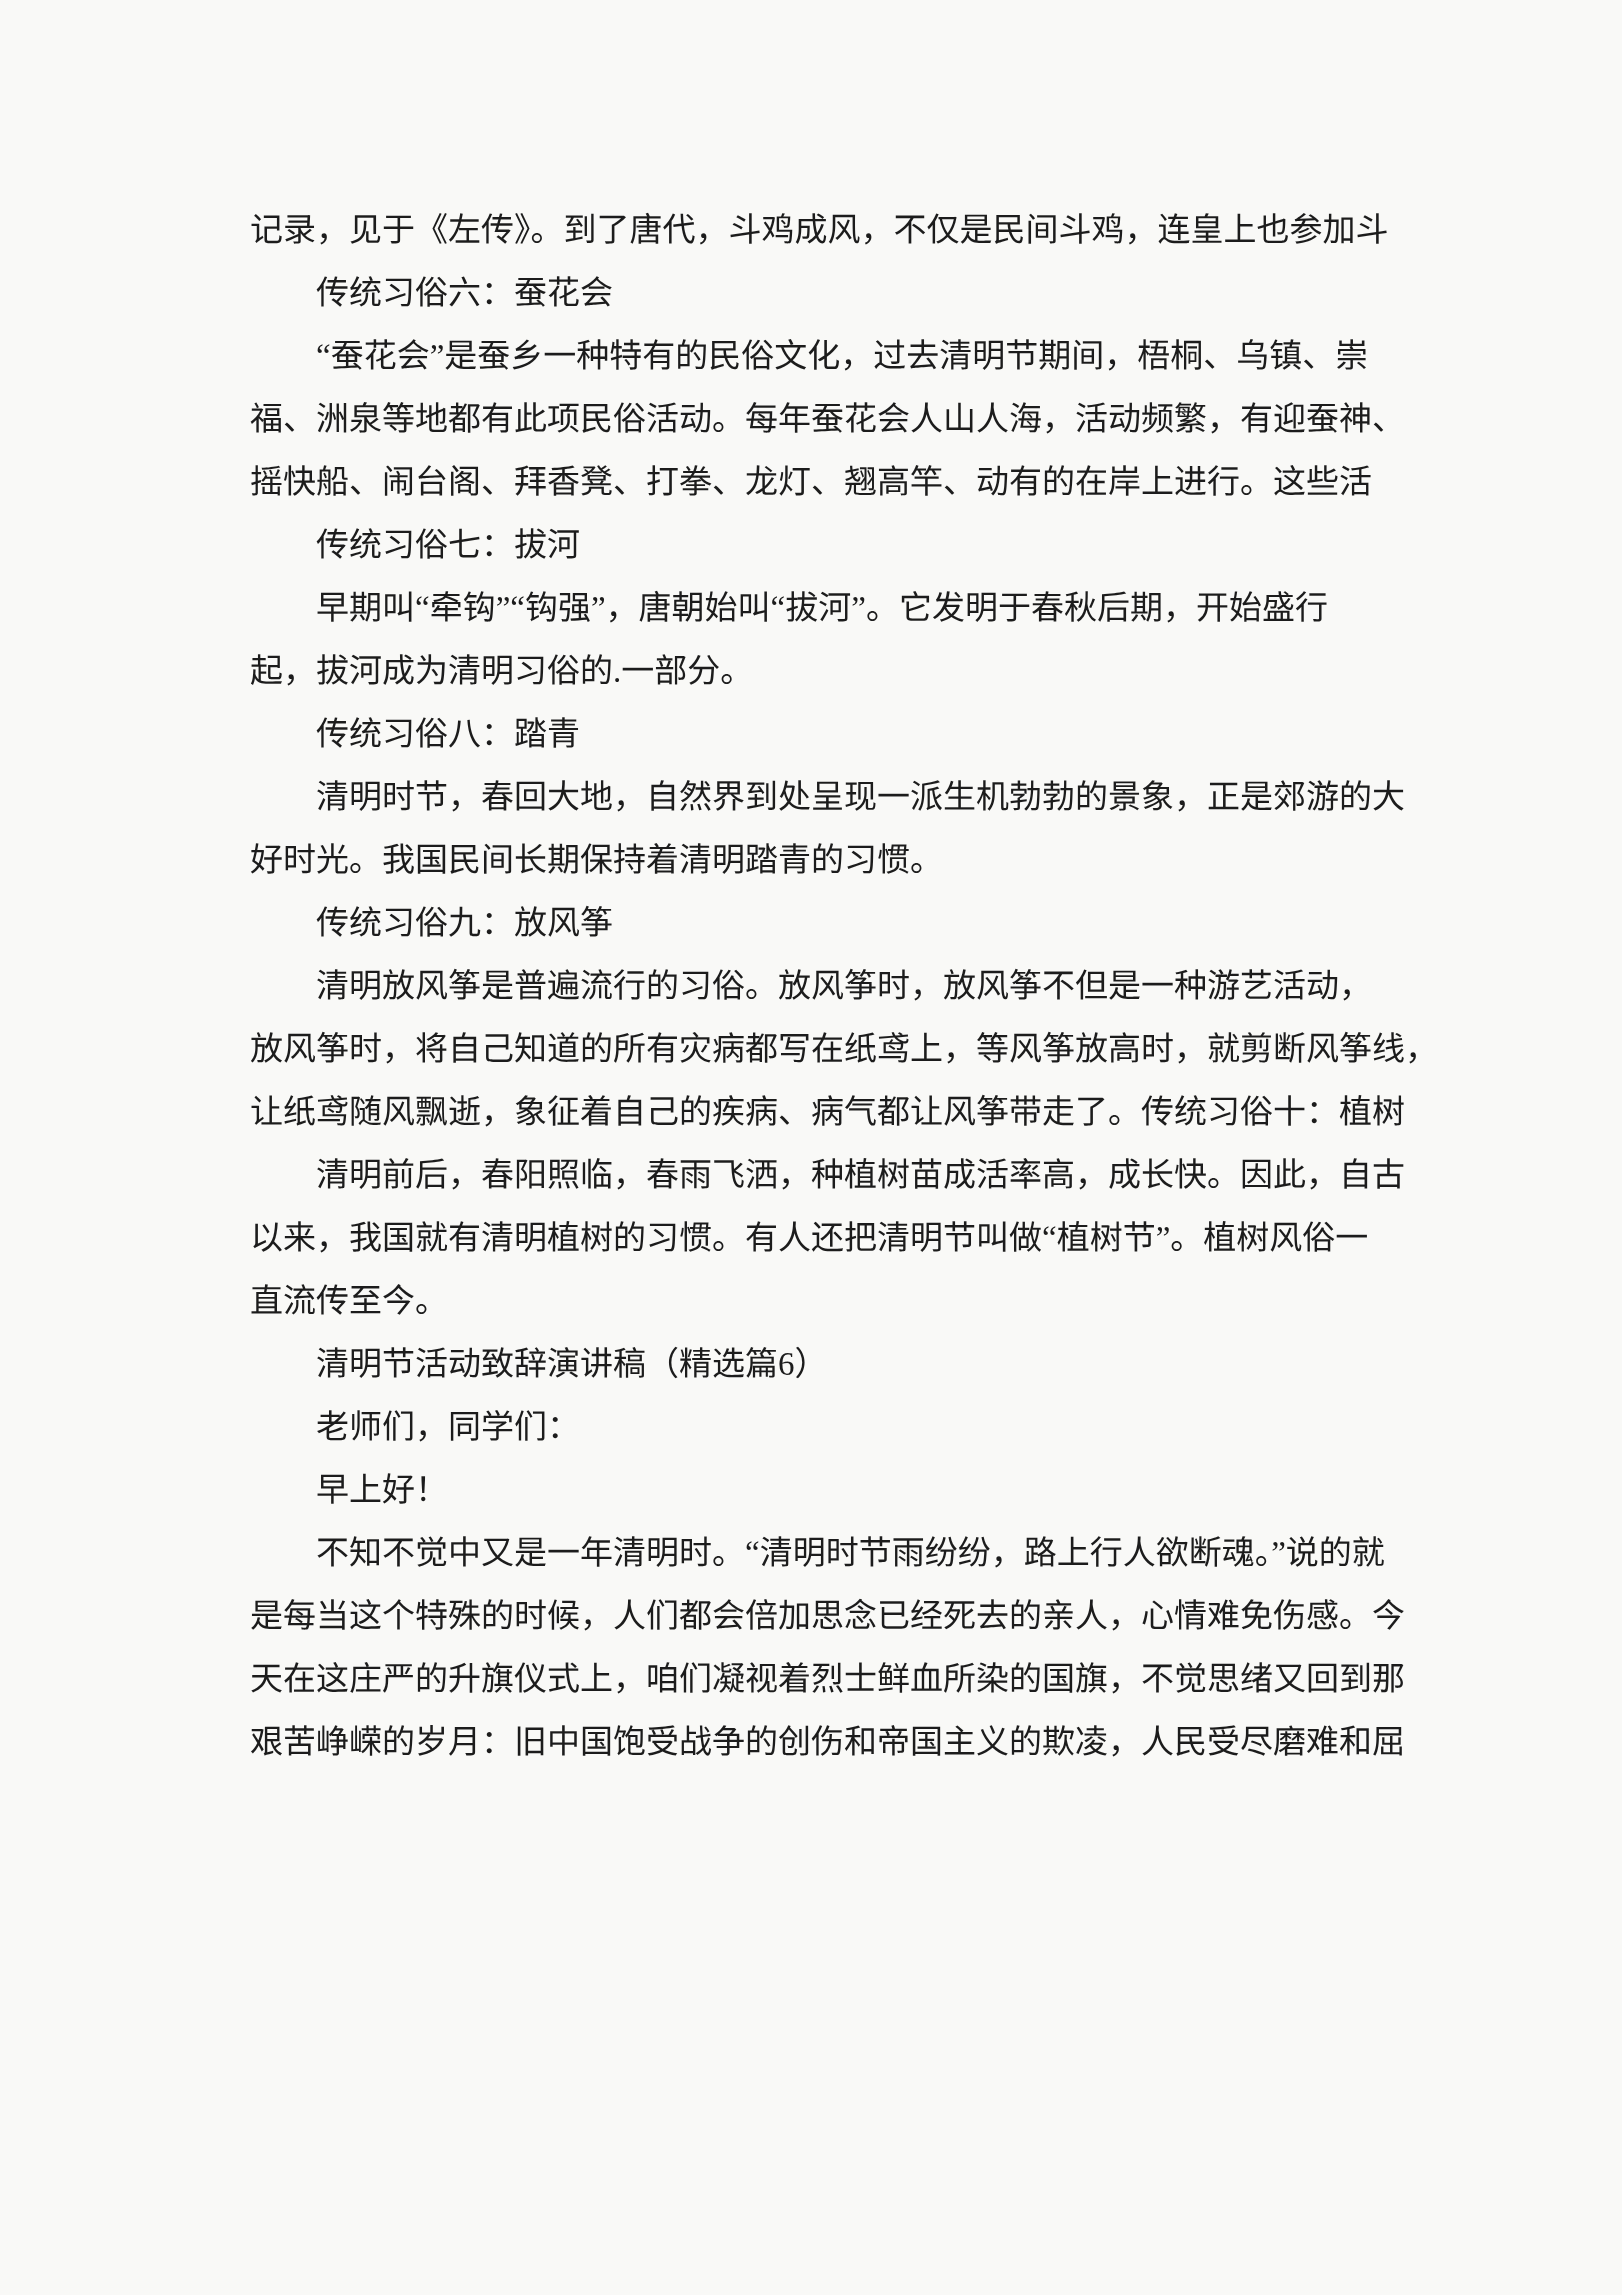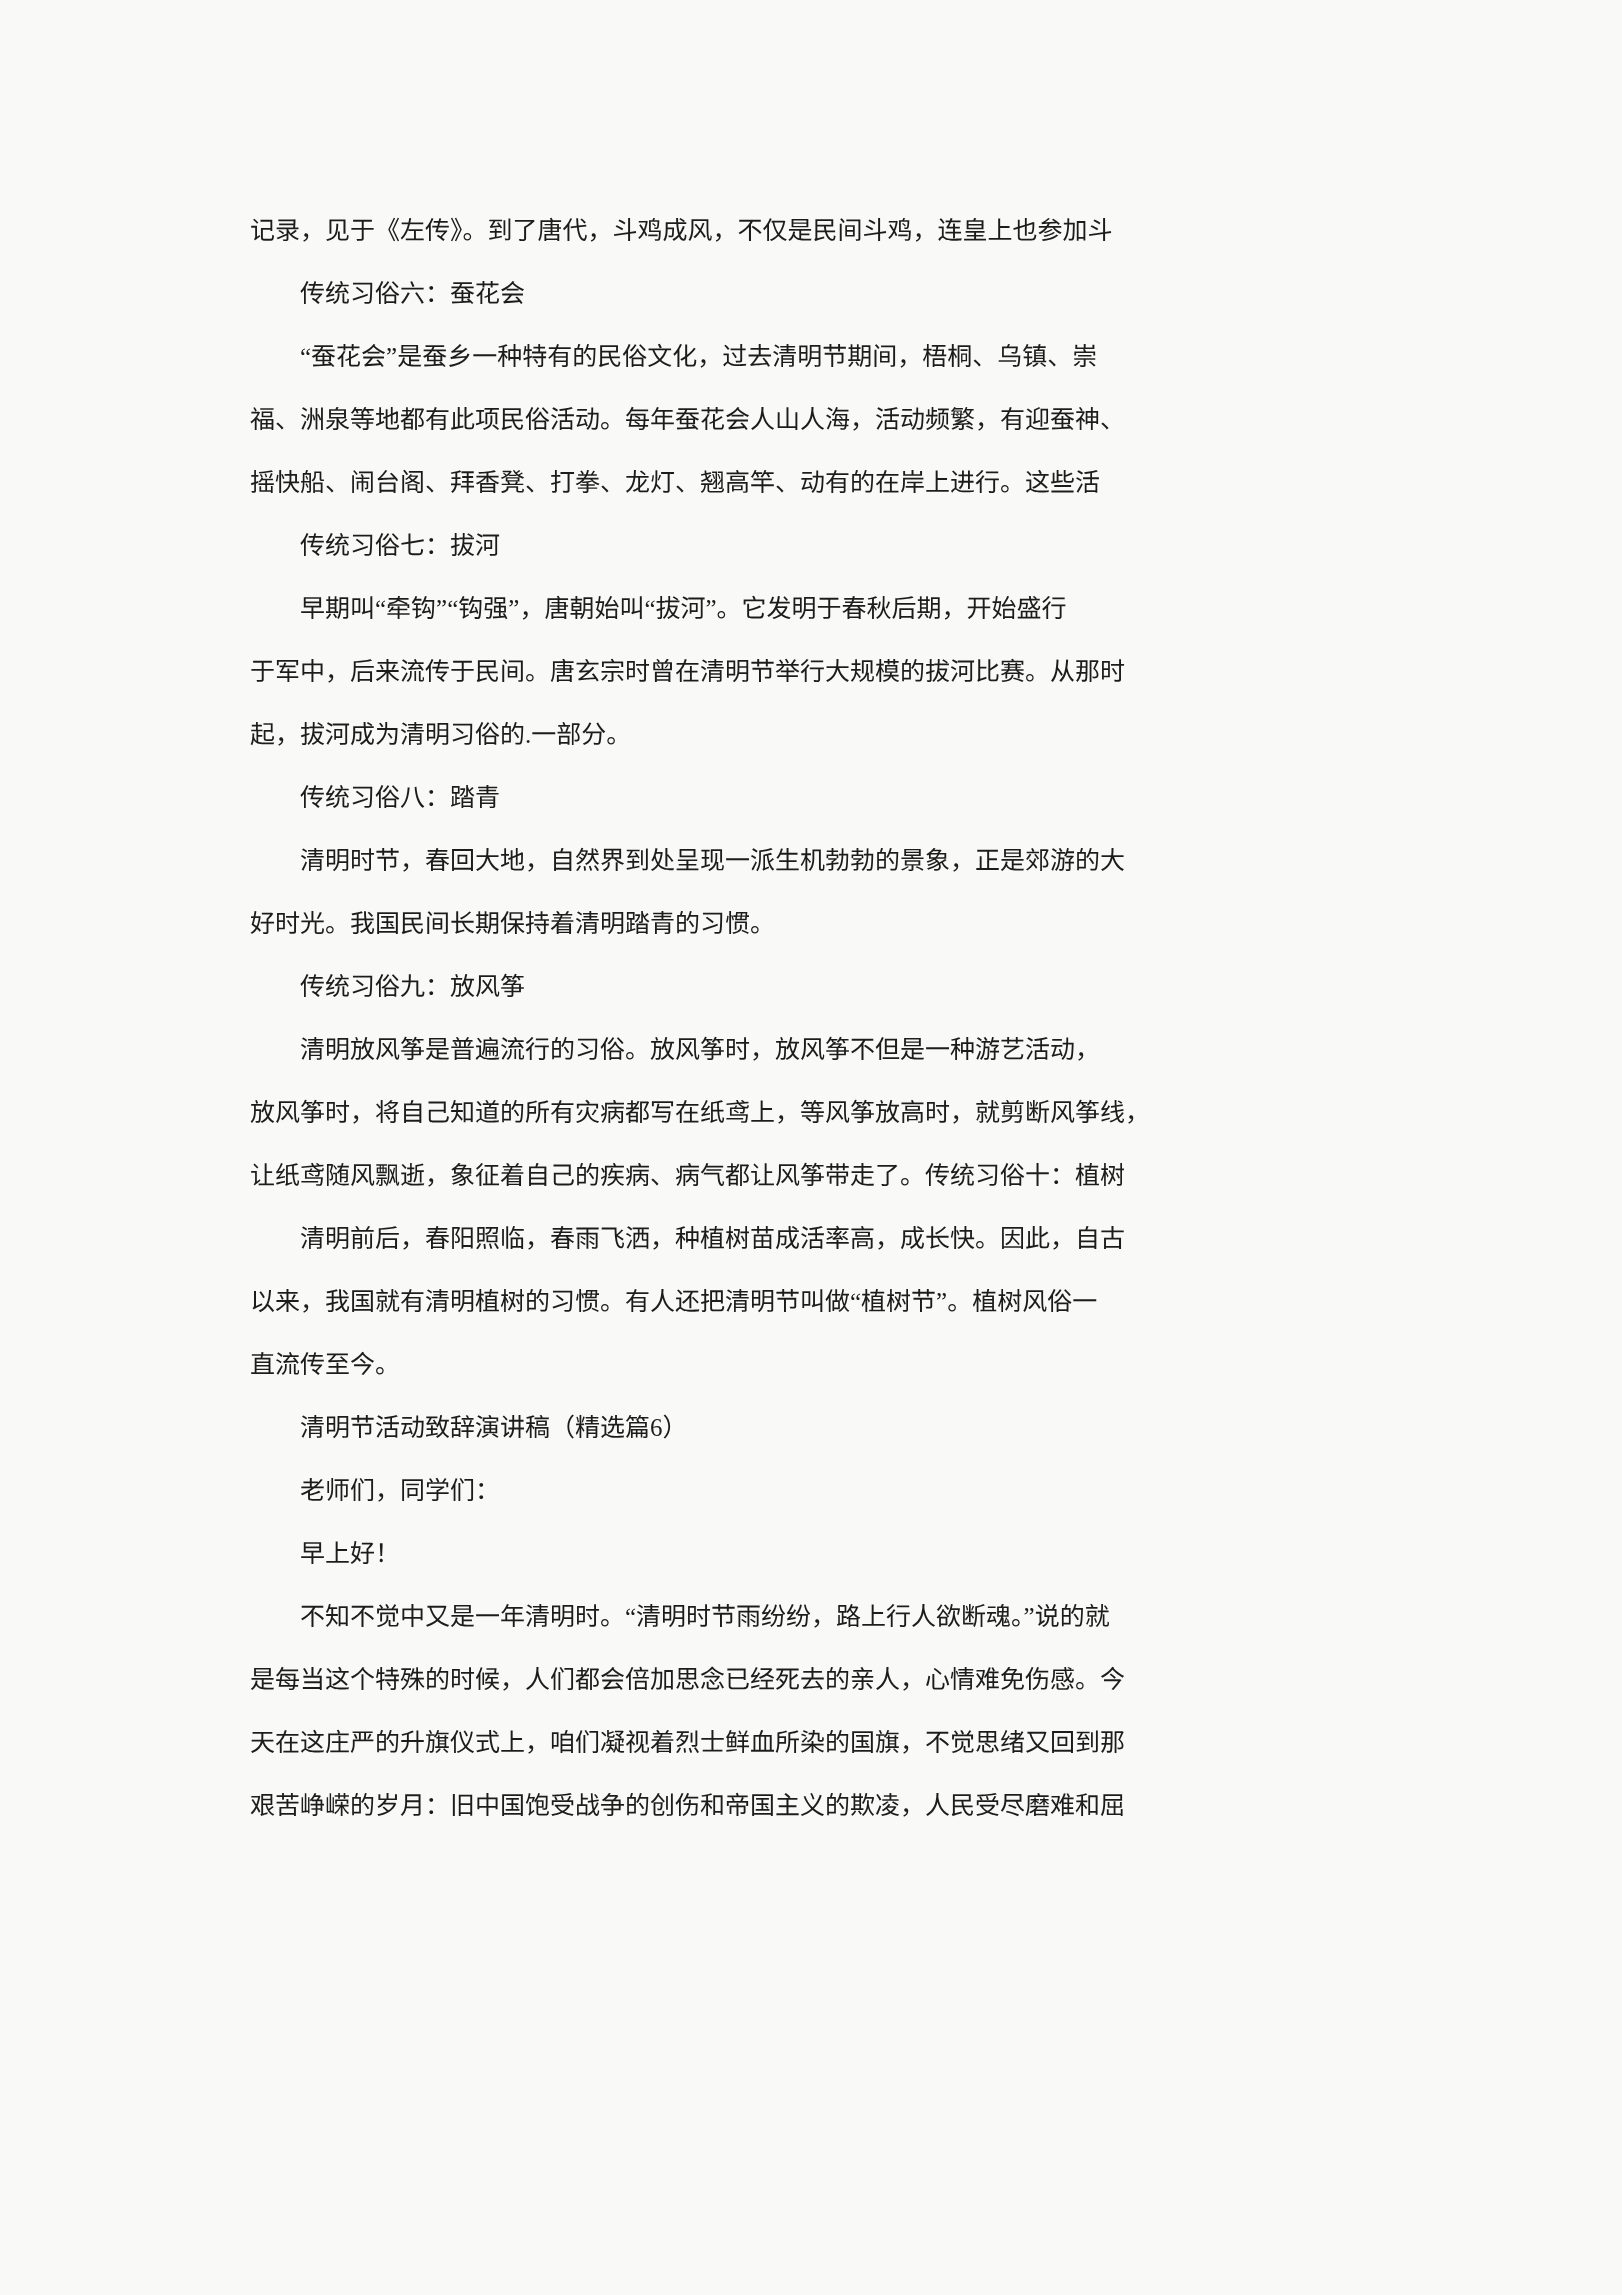--- a/index.html
+++ b/index.html
@@ -13,21 +13,21 @@
     height: 2295px;
     background: #f9f9f7;
     overflow: hidden;
     font-family: "Liberation Serif", "DejaVu Serif", serif;
   }
   .text-block {
     position: absolute;
     left: 250px;
     top: 199px;
     width: 1178px;
-    font-size: 25px;
+    font-size: 33px;
     line-height: 63px;
     color: #1c1c1c;
     font-weight: 400;
     text-rendering: optimizeLegibility;
   }
   .line {
     height: 63px;
     white-space: nowrap;
   }
   .line.indent {
@@ -39,21 +39,20 @@
 
 <div class="page" style="background: rgb(249, 249, 247);">
   <div class="text-block" id="text-block" style="color: rgb(28, 28, 28);">
       <div class="line">记录，见于《左传》。到了唐代，斗鸡成风，不仅是民间斗鸡，连皇上也参加斗</div>
       <div class="line indent">传统习俗六：蚕花会</div>
       <div class="line indent">“蚕花会”是蚕乡一种特有的民俗文化，过去清明节期间，梧桐、乌镇、崇</div>
       <div class="line">福、洲泉等地都有此项民俗活动。每年蚕花会人山人海，活动频繁，有迎蚕神、</div>
       <div class="line">摇快船、闹台阁、拜香凳、打拳、龙灯、翘高竿、动有的在岸上进行。这些活</div>
       <div class="line indent">传统习俗七：拔河</div>
       <div class="line indent">早期叫“牵钩”“钩强”，唐朝始叫“拔河”。它发明于春秋后期，开始盛行</div>
-      <div class="line">于军中，后来流传于民间。唐玄宗时曾在清明节举行大规模的拔河比赛。从那时</div>
       <div class="line">起，拔河成为清明习俗的.一部分。</div>
       <div class="line indent">传统习俗八：踏青</div>
       <div class="line indent">清明时节，春回大地，自然界到处呈现一派生机勃勃的景象，正是郊游的大</div>
       <div class="line">好时光。我国民间长期保持着清明踏青的习惯。</div>
       <div class="line indent">传统习俗九：放风筝</div>
       <div class="line indent">清明放风筝是普遍流行的习俗。放风筝时，放风筝不但是一种游艺活动，</div>
       <div class="line">放风筝时，将自己知道的所有灾病都写在纸鸢上，等风筝放高时，就剪断风筝线，</div>
       <div class="line">让纸鸢随风飘逝，象征着自己的疾病、病气都让风筝带走了。传统习俗十：植树</div>
       <div class="line indent">清明前后，春阳照临，春雨飞洒，种植树苗成活率高，成长快。因此，自古</div>
       <div class="line">以来，我国就有清明植树的习惯。有人还把清明节叫做“植树节”。植树风俗一</div>

